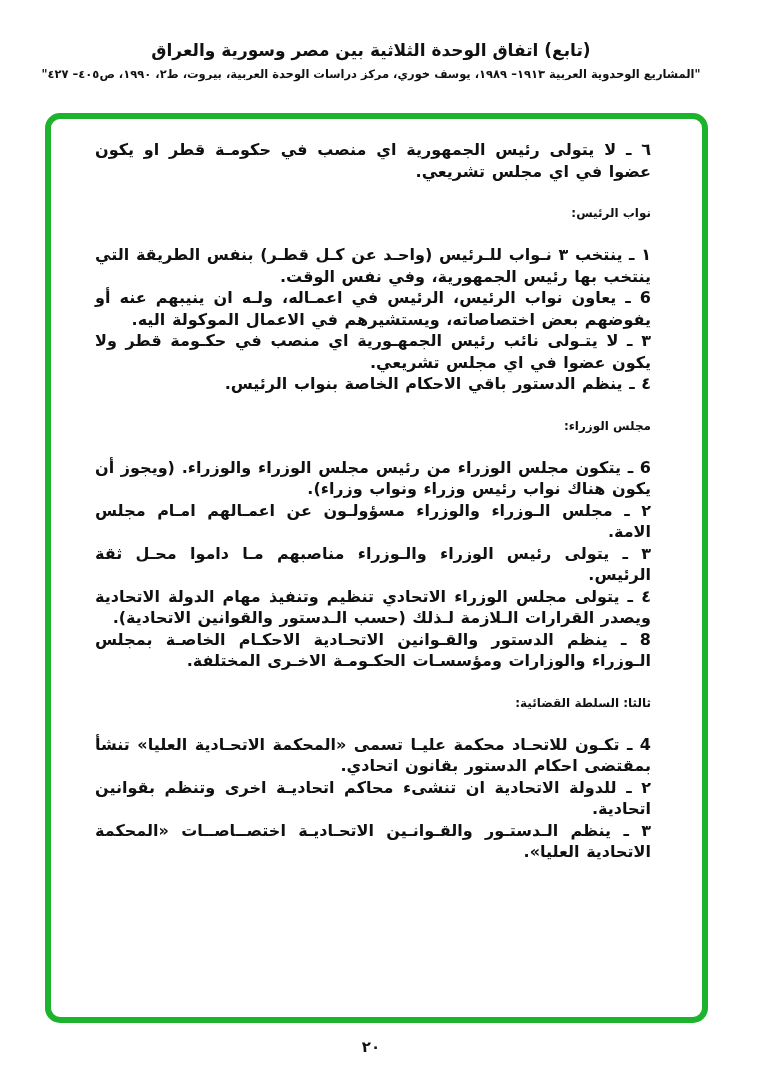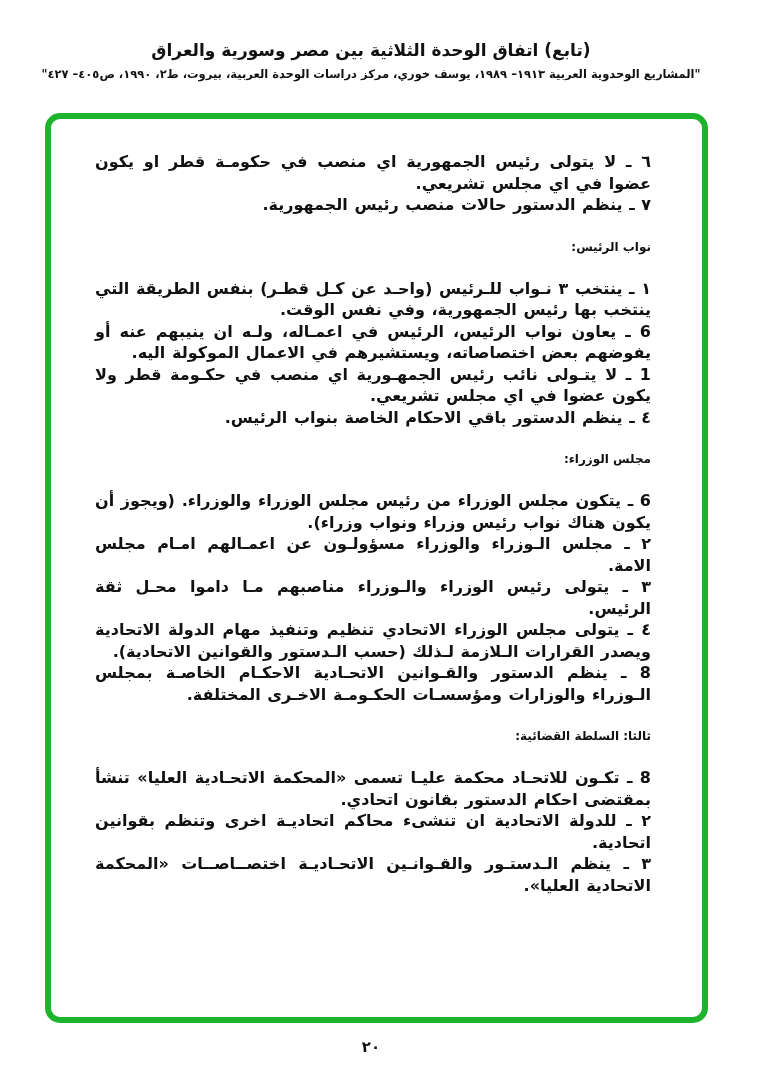--- a/index.html
+++ b/index.html
@@ -46,21 +46,21 @@
     border: 6px solid #1db32c;
     border-radius: 15px;
     background: #ffffff;
   }
   .text-block {
     position: absolute;
     top: 0;
     right: 0;
     left: 0;
     bottom: 0;
-    padding: 32px 51px 10px 44px;
+    padding: 20px 51px 10px 44px;
     direction: rtl;
     overflow: hidden;
   }
   .doc-section { margin: 0; }
   .section-heading {
     margin: 21px 0 20px 0;
     font-size: 12px;
     font-weight: 700;
     text-align: right;
     line-height: 21px;
@@ -98,32 +98,31 @@
     <div class="doc-source">"المشاريع الوحدوية العربية ١٩١٣– ١٩٨٩، يوسف خوري، مركز دراسات الوحدة العربية، بيروت، ط٢، ١٩٩٠، ص٤٠٥– ٤٢٧"</div>
   </header>
 
   <div class="content-frame" style="border-color: rgb(29, 179, 44);">
     <div class="text-block" id="sections">
   <section class="doc-section">
 
     <div class="section-items">
   <p class="clause">٦ ـ لا يتولى رئيس الجمهورية اي منصب في حكومـة قطر او يكون عضوا في اي مجلس تشريعي.</p>
 
-  <p class="clause">٧ ـ ينظم الدستور حالات منصب رئيس الجمهورية.</p>
 </div>
   </section>
 
   <section class="doc-section">
     <h2 class="section-heading">نواب الرئيس:</h2>
     <div class="section-items">
   <p class="clause">١ ـ ينتخب ٣ نـواب للـرئيس (واحـد عن كـل قطـر) بنفس الطريقة التي ينتخب بها رئيس الجمهورية، وفي نفس الوقت.</p>
 
   <p class="clause">6 ـ يعاون نواب الرئيس، الرئيس في اعمـاله، ولـه ان ينيبهم عنه أو يفوضهم بعض اختصاصاته، ويستشيرهم في الاعمال الموكولة اليه.</p>
 
-  <p class="clause">1 ـ لا يتـولى نائب رئيس الجمهـورية اي منصب في حكـومة قطر ولا يكون عضوا في اي مجلس تشريعي.</p>
+  <p class="clause">٣ ـ لا يتـولى نائب رئيس الجمهـورية اي منصب في حكـومة قطر ولا يكون عضوا في اي مجلس تشريعي.</p>
 
   <p class="clause">٤ ـ ينظم الدستور باقي الاحكام الخاصة بنواب الرئيس.</p>
 </div>
   </section>
 
   <section class="doc-section">
     <h2 class="section-heading">مجلس الوزراء:</h2>
     <div class="section-items">
   <p class="clause">6 ـ يتكون مجلس الوزراء من رئيس مجلس الوزراء والوزراء. (ويجوز أن يكون هناك نواب رئيس وزراء ونواب وزراء).</p>
 
@@ -134,21 +133,21 @@
   <p class="clause">٤ ـ يتولى مجلس الوزراء الاتحادي تنظيم وتنفيذ مهام الدولة الاتحادية ويصدر القرارات الـلازمة لـذلك (حسب الـدستور والقوانين الاتحادية).</p>
 
 
   <p class="clause">8 ـ ينظم الدستور والقـوانين الاتحـادية الاحكـام الخاصـة بمجلس الـوزراء والوزارات ومؤسسـات الحكـومـة الاخـرى المختلفة.</p>
 </div>
   </section>
 
   <section class="doc-section">
     <h2 class="section-heading">ثالثا: السلطة القضائية:</h2>
     <div class="section-items">
-  <p class="clause">8 ـ تكـون للاتحـاد محكمة عليـا تسمى «المحكمة الاتحـادية العليا» تنشأ بمقتضى احكام الدستور بقانون اتحادي.</p>
+  <p class="clause">4 ـ تكـون للاتحـاد محكمة عليـا تسمى «المحكمة الاتحـادية العليا» تنشأ بمقتضى احكام الدستور بقانون اتحادي.</p>
 
   <p class="clause">٢ ـ للدولة الاتحادية ان تنشىء محاكم اتحاديـة اخرى وتنظم بقوانين اتحادية.</p>
 
   <p class="clause">٣ ـ ينظم الـدستـور والقـوانـين الاتحـاديـة اختصــاصــات «المحكمة الاتحادية العليا».</p>
 </div>
   </section>
 </div>
   </div>
 
   <footer class="page-footer">

